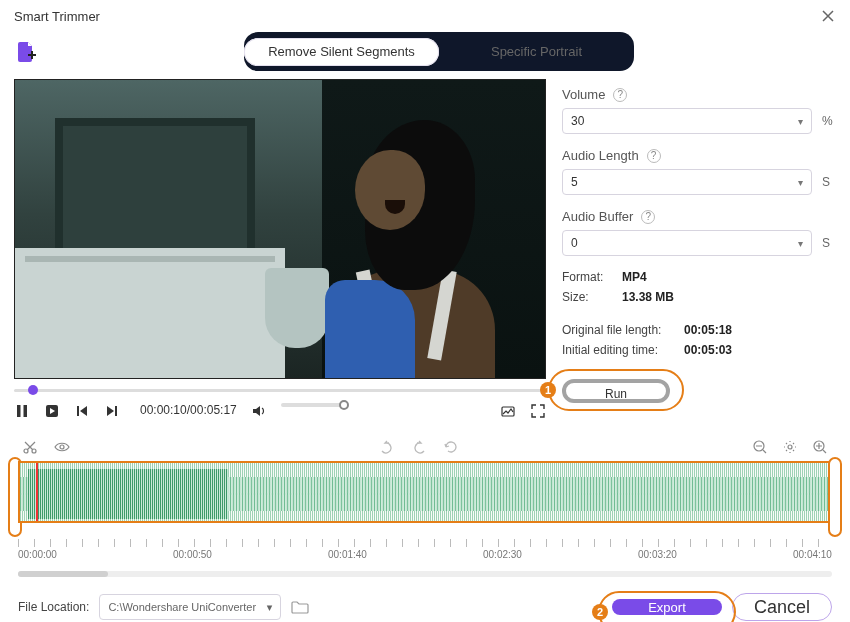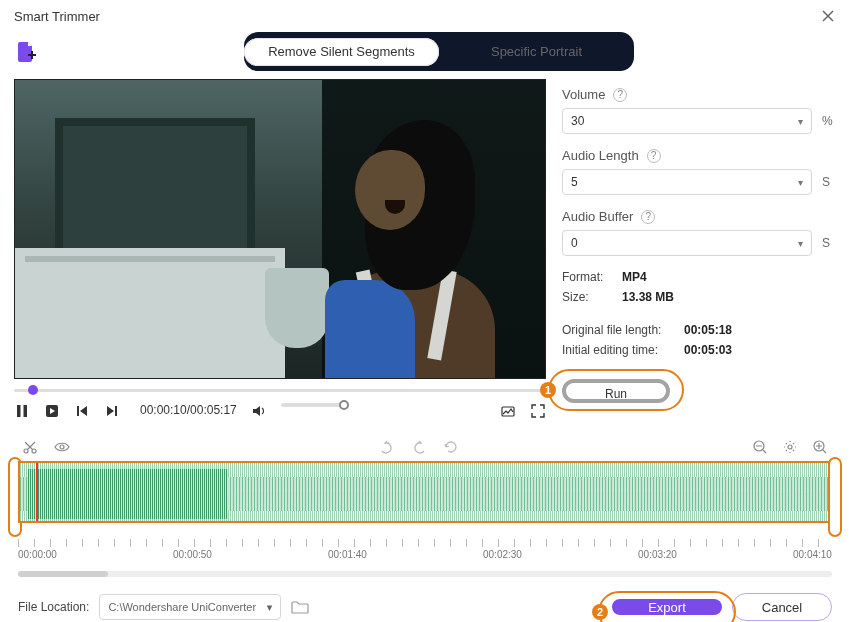--- a/index.html
+++ b/index.html
@@ -95,21 +95,21 @@
 
   .footer { display:flex; align-items:center; gap:10px; padding:0 18px 10px;margin-top:16px; }
   .footer .label { font-size:12px; color:#444; }
   .path-select { width:182px; height:26px; border:1px solid #d7d4df; border-radius:4px; display:flex; align-items:center; justify-content:space-between; padding:7px 8px; font-size:11px; color:#666; cursor:pointer; }
   .folder-ico { cursor:pointer; color:#888; display:inline-flex; }
   .footer .spacer { flex:1; }
   .export-wrap { position:relative; }
   .export-highlight { position:absolute; left:-14px; top:-8px; width:138px; height:42px; border:2px solid #e57e17; border-radius:21px; }
   .badge2 { position:absolute; left:-20px; top:5px; width:16px; height:16px; background:#e57e17; color:#fff; border-radius:50%; font-size:11px; display:flex; align-items:center; justify-content:center; font-weight:600; }
   .export-btn { width:110px; height:16px; border:none; background:#7a4be8; color:#fff; border-radius:14px; font-size:13px; cursor:pointer; }
-  .cancel-btn { width:100px; height:28px; border:1px solid #bda5ea; background:#fff; color:#333; border-radius:14px; font-size:13px; cursor:pointer; }
+  .cancel-btn { width:100px; height:28px; border:1px solid #bda5ea; background:#fff; color:#333; border-radius:14px; font-size:18px; cursor:pointer; }
 </style>
 </head>
 <body>
 
 <div class="title-bar">
   <span class="title">Smart Trimmer</span>
   <span class="close-icon">
     <svg viewBox="0 0 16 16">
         <path d="M3 3 L13 13 M13 3 L3 13" stroke="#666" stroke-width="1.5" fill="none"></path>
       </svg>

